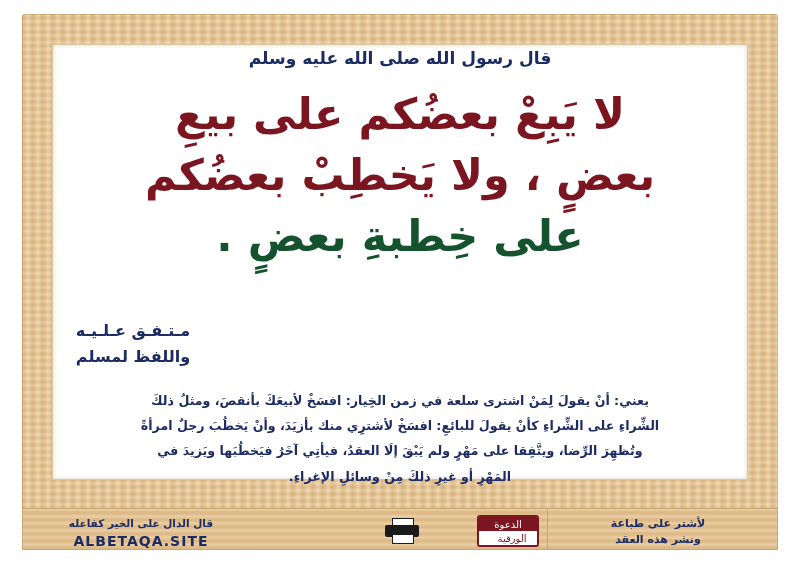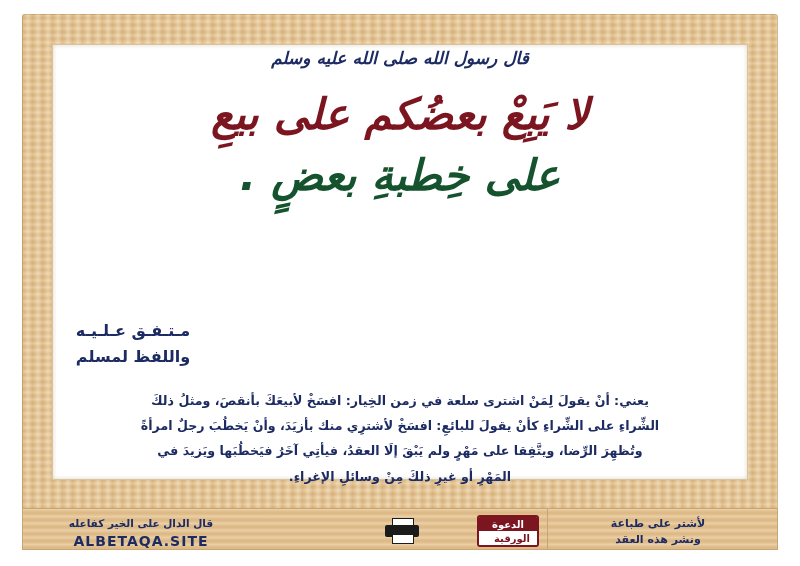--- a/index.html
+++ b/index.html
@@ -68,21 +68,20 @@
   }
 
   
   .content {
     position: absolute;
     left: 60px;
     top: 48px;
     width: 680px;
     text-align: center;
     direction: rtl;
-    font-style: italic;
   }
 
   .intro {
     font-family: "DejaVu Sans", sans-serif;
     font-size: 17px;
     font-weight: bold;
     color: #1d2b63;
     letter-spacing: 0px;
     margin-bottom: 14px;
   }
@@ -223,21 +222,21 @@
     display: flex;
     flex-direction: column;
     overflow: hidden;
   }
   .logo .row {
     flex: 1;
     display: flex;
     align-items: center;
     justify-content: center;
     font-family: "DejaVu Sans", sans-serif;
-    font-weight: bold;
+    font-weight: normal;
     font-size: 10px;
     color: #ffffff;
     background: #7b1520;
     letter-spacing: 1px;
   }
   .logo .row.alt {
     background: #ffffff;
     color: #7b1520;
     padding-left: 8px;
   }
@@ -249,20 +248,21 @@
 
   <div class="frame">
     <div class="frame-inner"></div>
   </div>
 
   <div class="content">
     <div class="intro">قال رسول الله صلى الله عليه وسلم</div>
 
     <div class="hadith">
       <span class="ln">لا يَبِعْ بعضُكم على بيعِ</span>
+      <span class="ln">بعضٍ ، ولا يَخطِبْ بعضُكم</span>
       <span class="ln navy">على خِطبةِ بعضٍ .</span>
     </div>
   </div>
 
   <div class="source">
     <div class="s1">مـتـفـق عـلـيـه</div>
     <div>واللفظ لمسلم</div>
   </div>
 
   <div class="explain">

